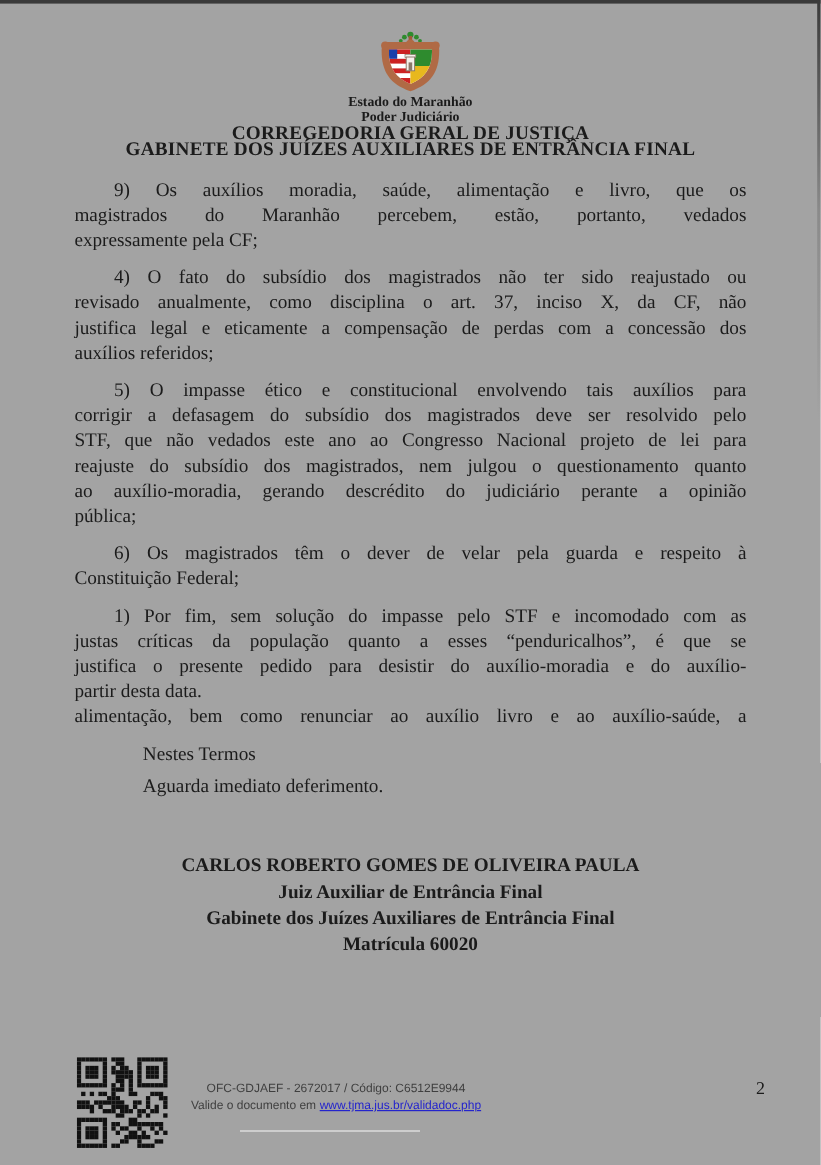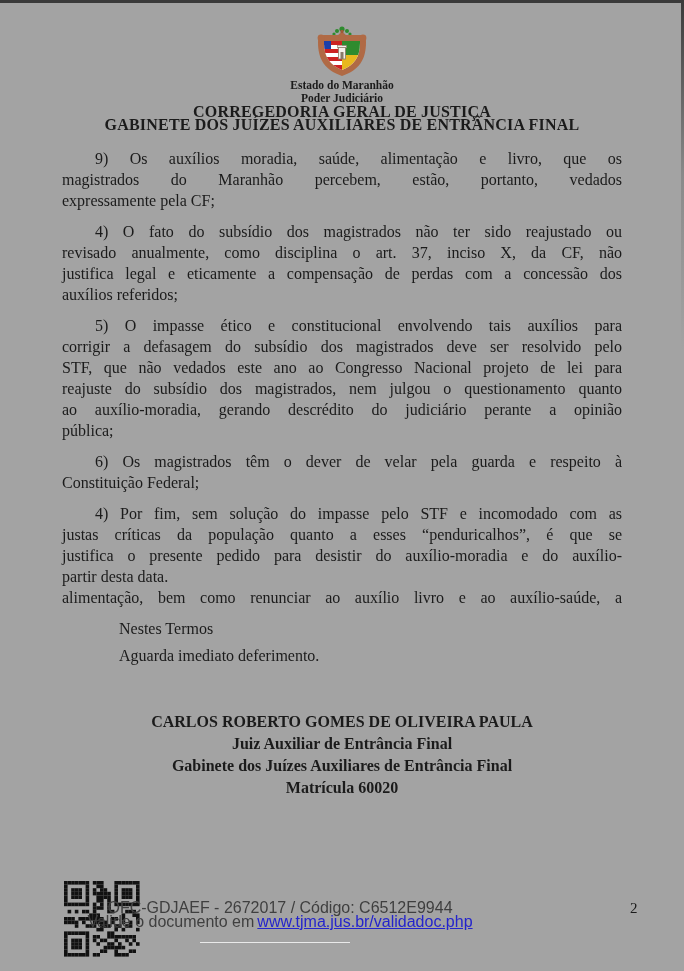--- a/index.html
+++ b/index.html
@@ -33,21 +33,21 @@
   
   .signature{margin-top:45px;text-align:center;font-size:16px;line-height:22px;font-weight:bold;}
   .sig-name{font-size:16px;}
 
   
   .signed-note{margin:40px 60px 0 62px;font-size:13.5px;line-height:20px;}
 
   
   .qr-box{position:absolute;left:64px;top:881px;width:76px;height:76px;}
   .footer-center{position:absolute;left:0;top:901px;width:560px;text-align:center;
-    font-family:"Liberation Sans","DejaVu Sans",sans-serif;font-size:16px;line-height:14px;color:#3f3f3f;}
+    font-family:"Liberation Sans","DejaVu Sans",sans-serif;font-size:10px;line-height:14px;color:#3f3f3f;}
   .footer-link{color:var(--link);text-decoration:underline;cursor:pointer;margin-left:3px;margin-top:40px;}
   .page-number{position:absolute;left:630px;top:900px;font-size:15px;}
   .footer-divider{position:absolute;left:200px;top:942px;width:150px;height:1px;background:#e9e9e9;}
 </style>
 </head>
 <body>
 
 <div class="page">
   <div class="edge-top"></div>
   <div class="edge-right"></div>
@@ -108,21 +108,21 @@
           <span class="jline">STF, que não vedados este ano ao Congresso Nacional projeto de lei para</span>
           <span class="jline">reajuste do subsídio dos magistrados, nem julgou o questionamento quanto</span>
           <span class="jline">ao auxílio-moradia, gerando descrédito do judiciário perante a opinião</span>
           <span class="jline last">pública;</span>
         </p>
         <p class="para">
           <span class="jline first">6) Os magistrados têm o dever de velar pela guarda e respeito à</span>
           <span class="jline last">Constituição Federal;</span>
         </p>
         <p class="para">
-          <span class="jline first">4) Por fim, sem solução do impasse pelo STF e incomodado com as</span>
+          <span class="jline first">1) Por fim, sem solução do impasse pelo STF e incomodado com as</span>
           <span class="jline">justas críticas da população quanto a esses “penduricalhos”, é que se</span>
           <span class="jline">justifica o presente pedido para desistir do auxílio-moradia e do auxílio-</span>
           <span class="jline last">partir desta data.</span>
           <span class="jline">alimentação, bem como renunciar ao auxílio livro e ao auxílio-saúde, a</span>
         </p>
       </div>
     <div class="closing">
       <p class="closing-line">Nestes Termos</p>
       <p class="closing-line">Aguarda imediato deferimento.</p>
     </div>

